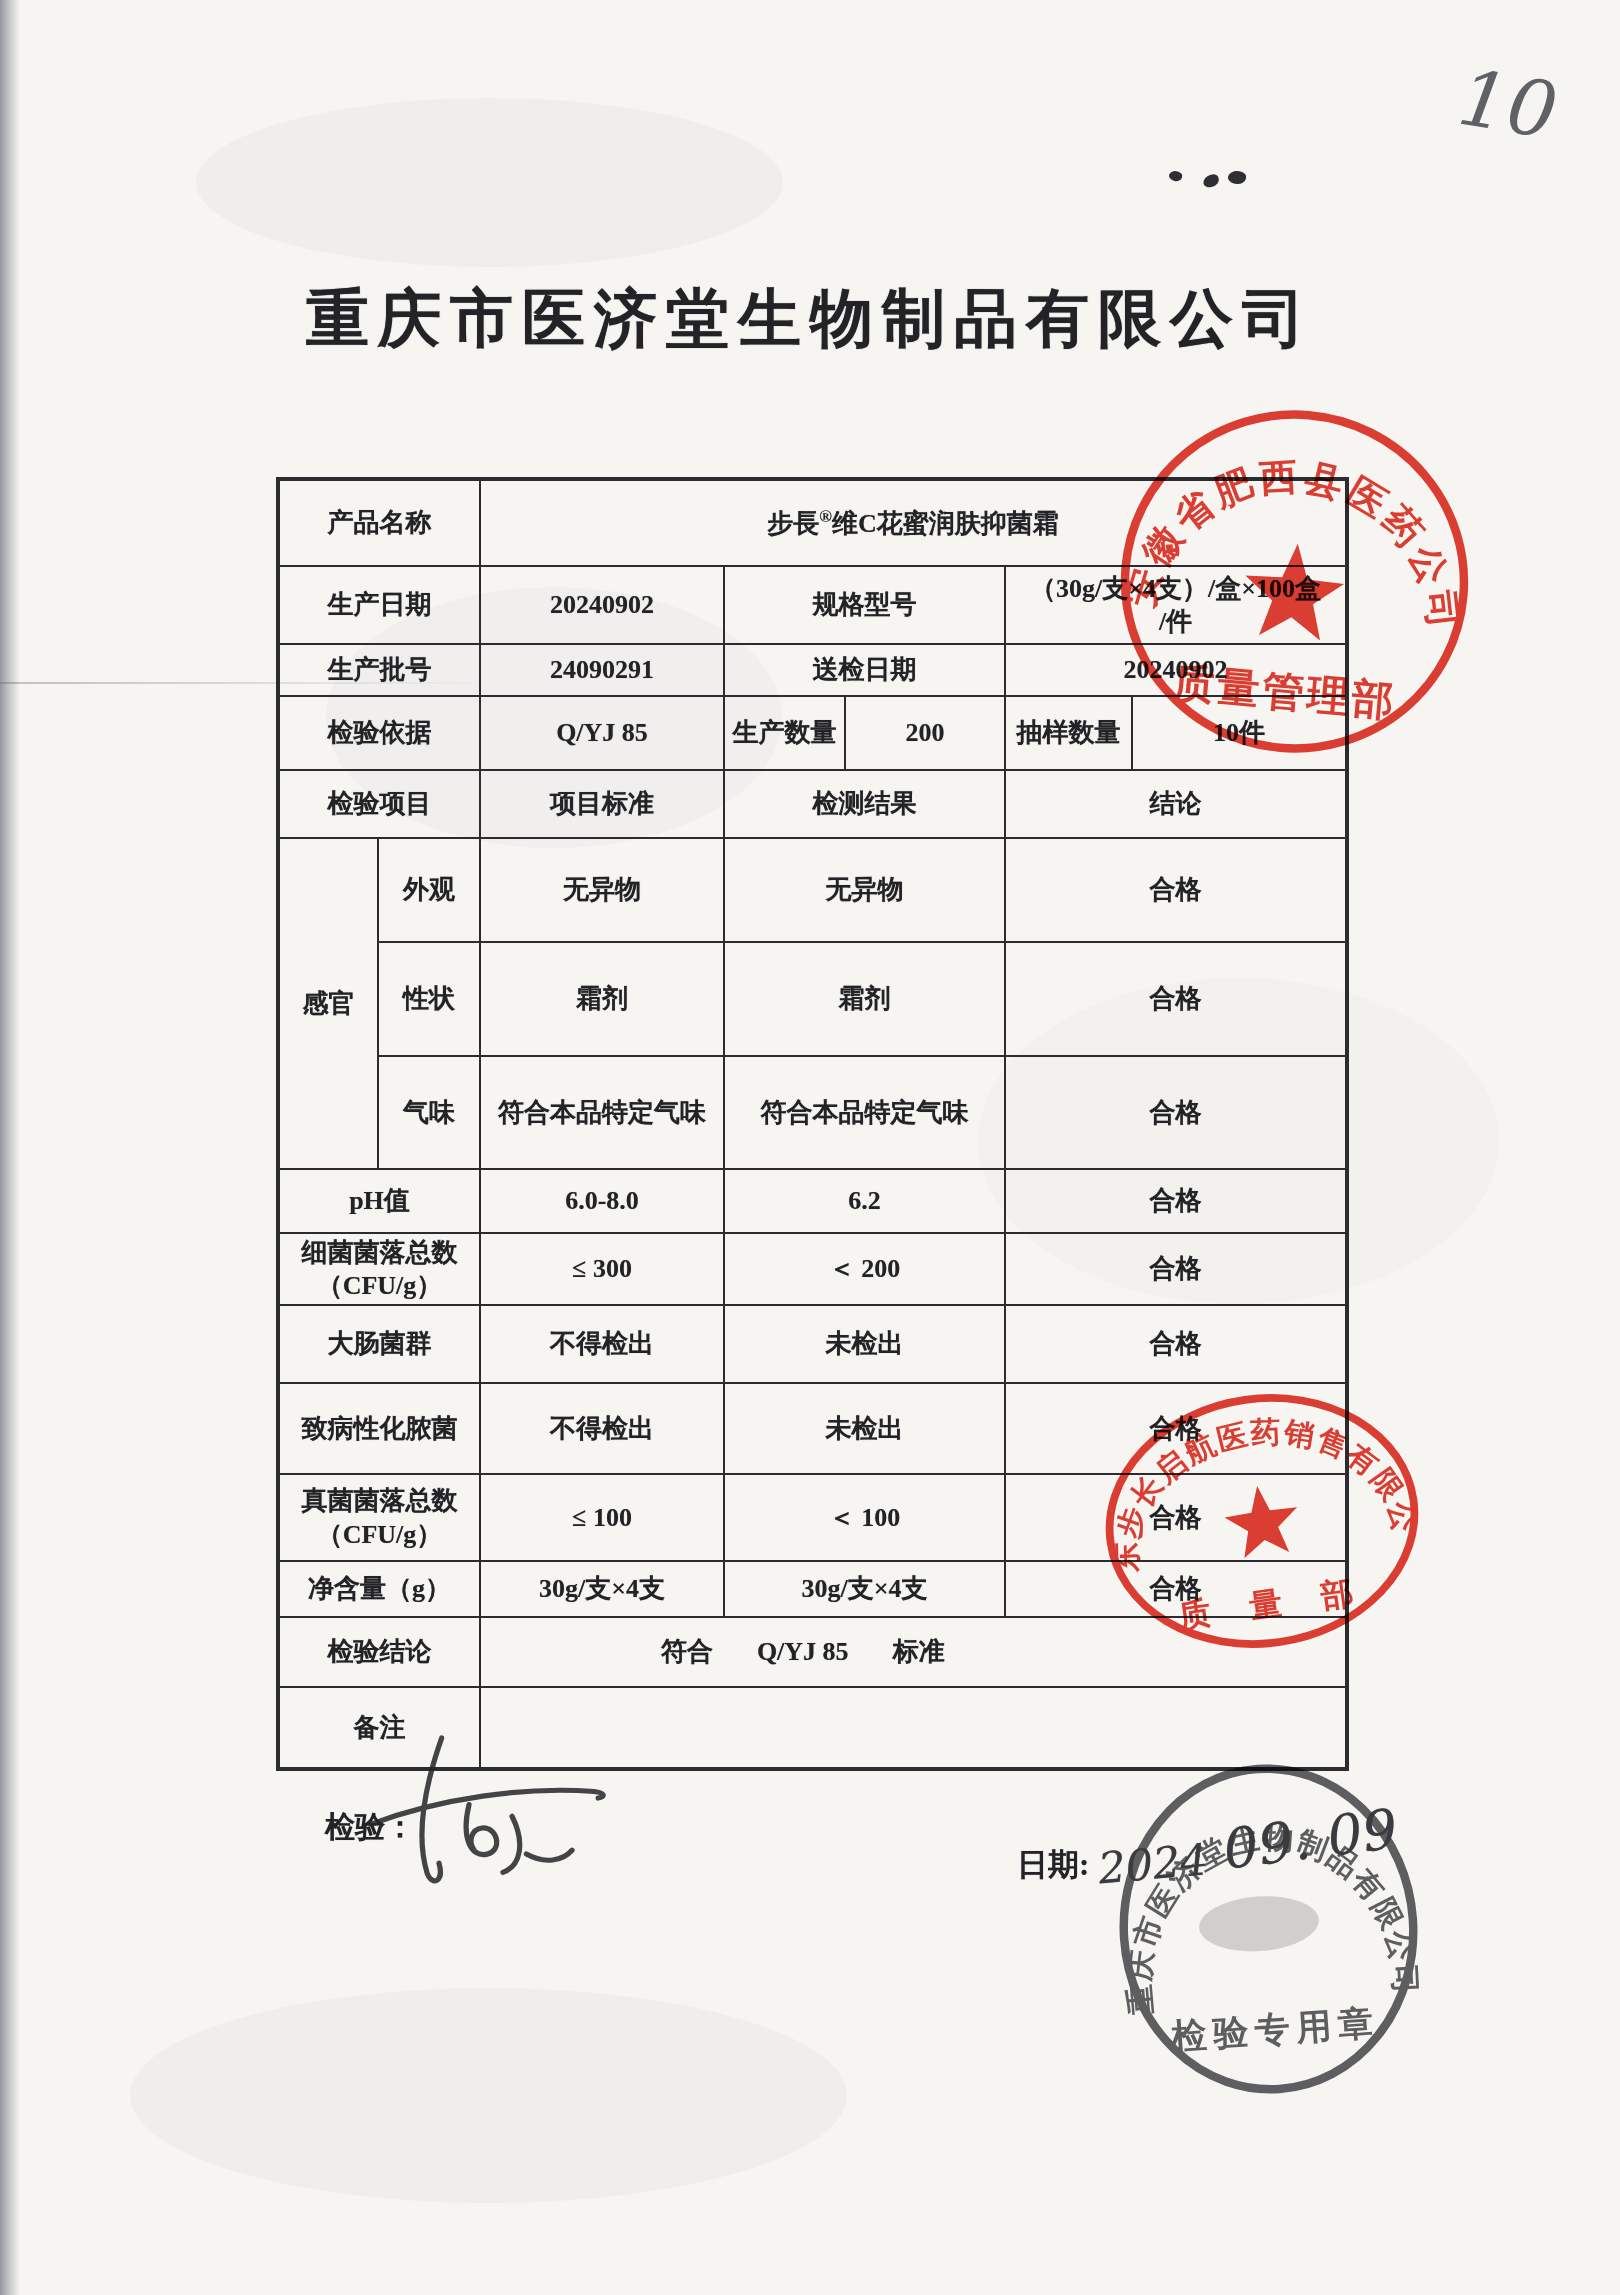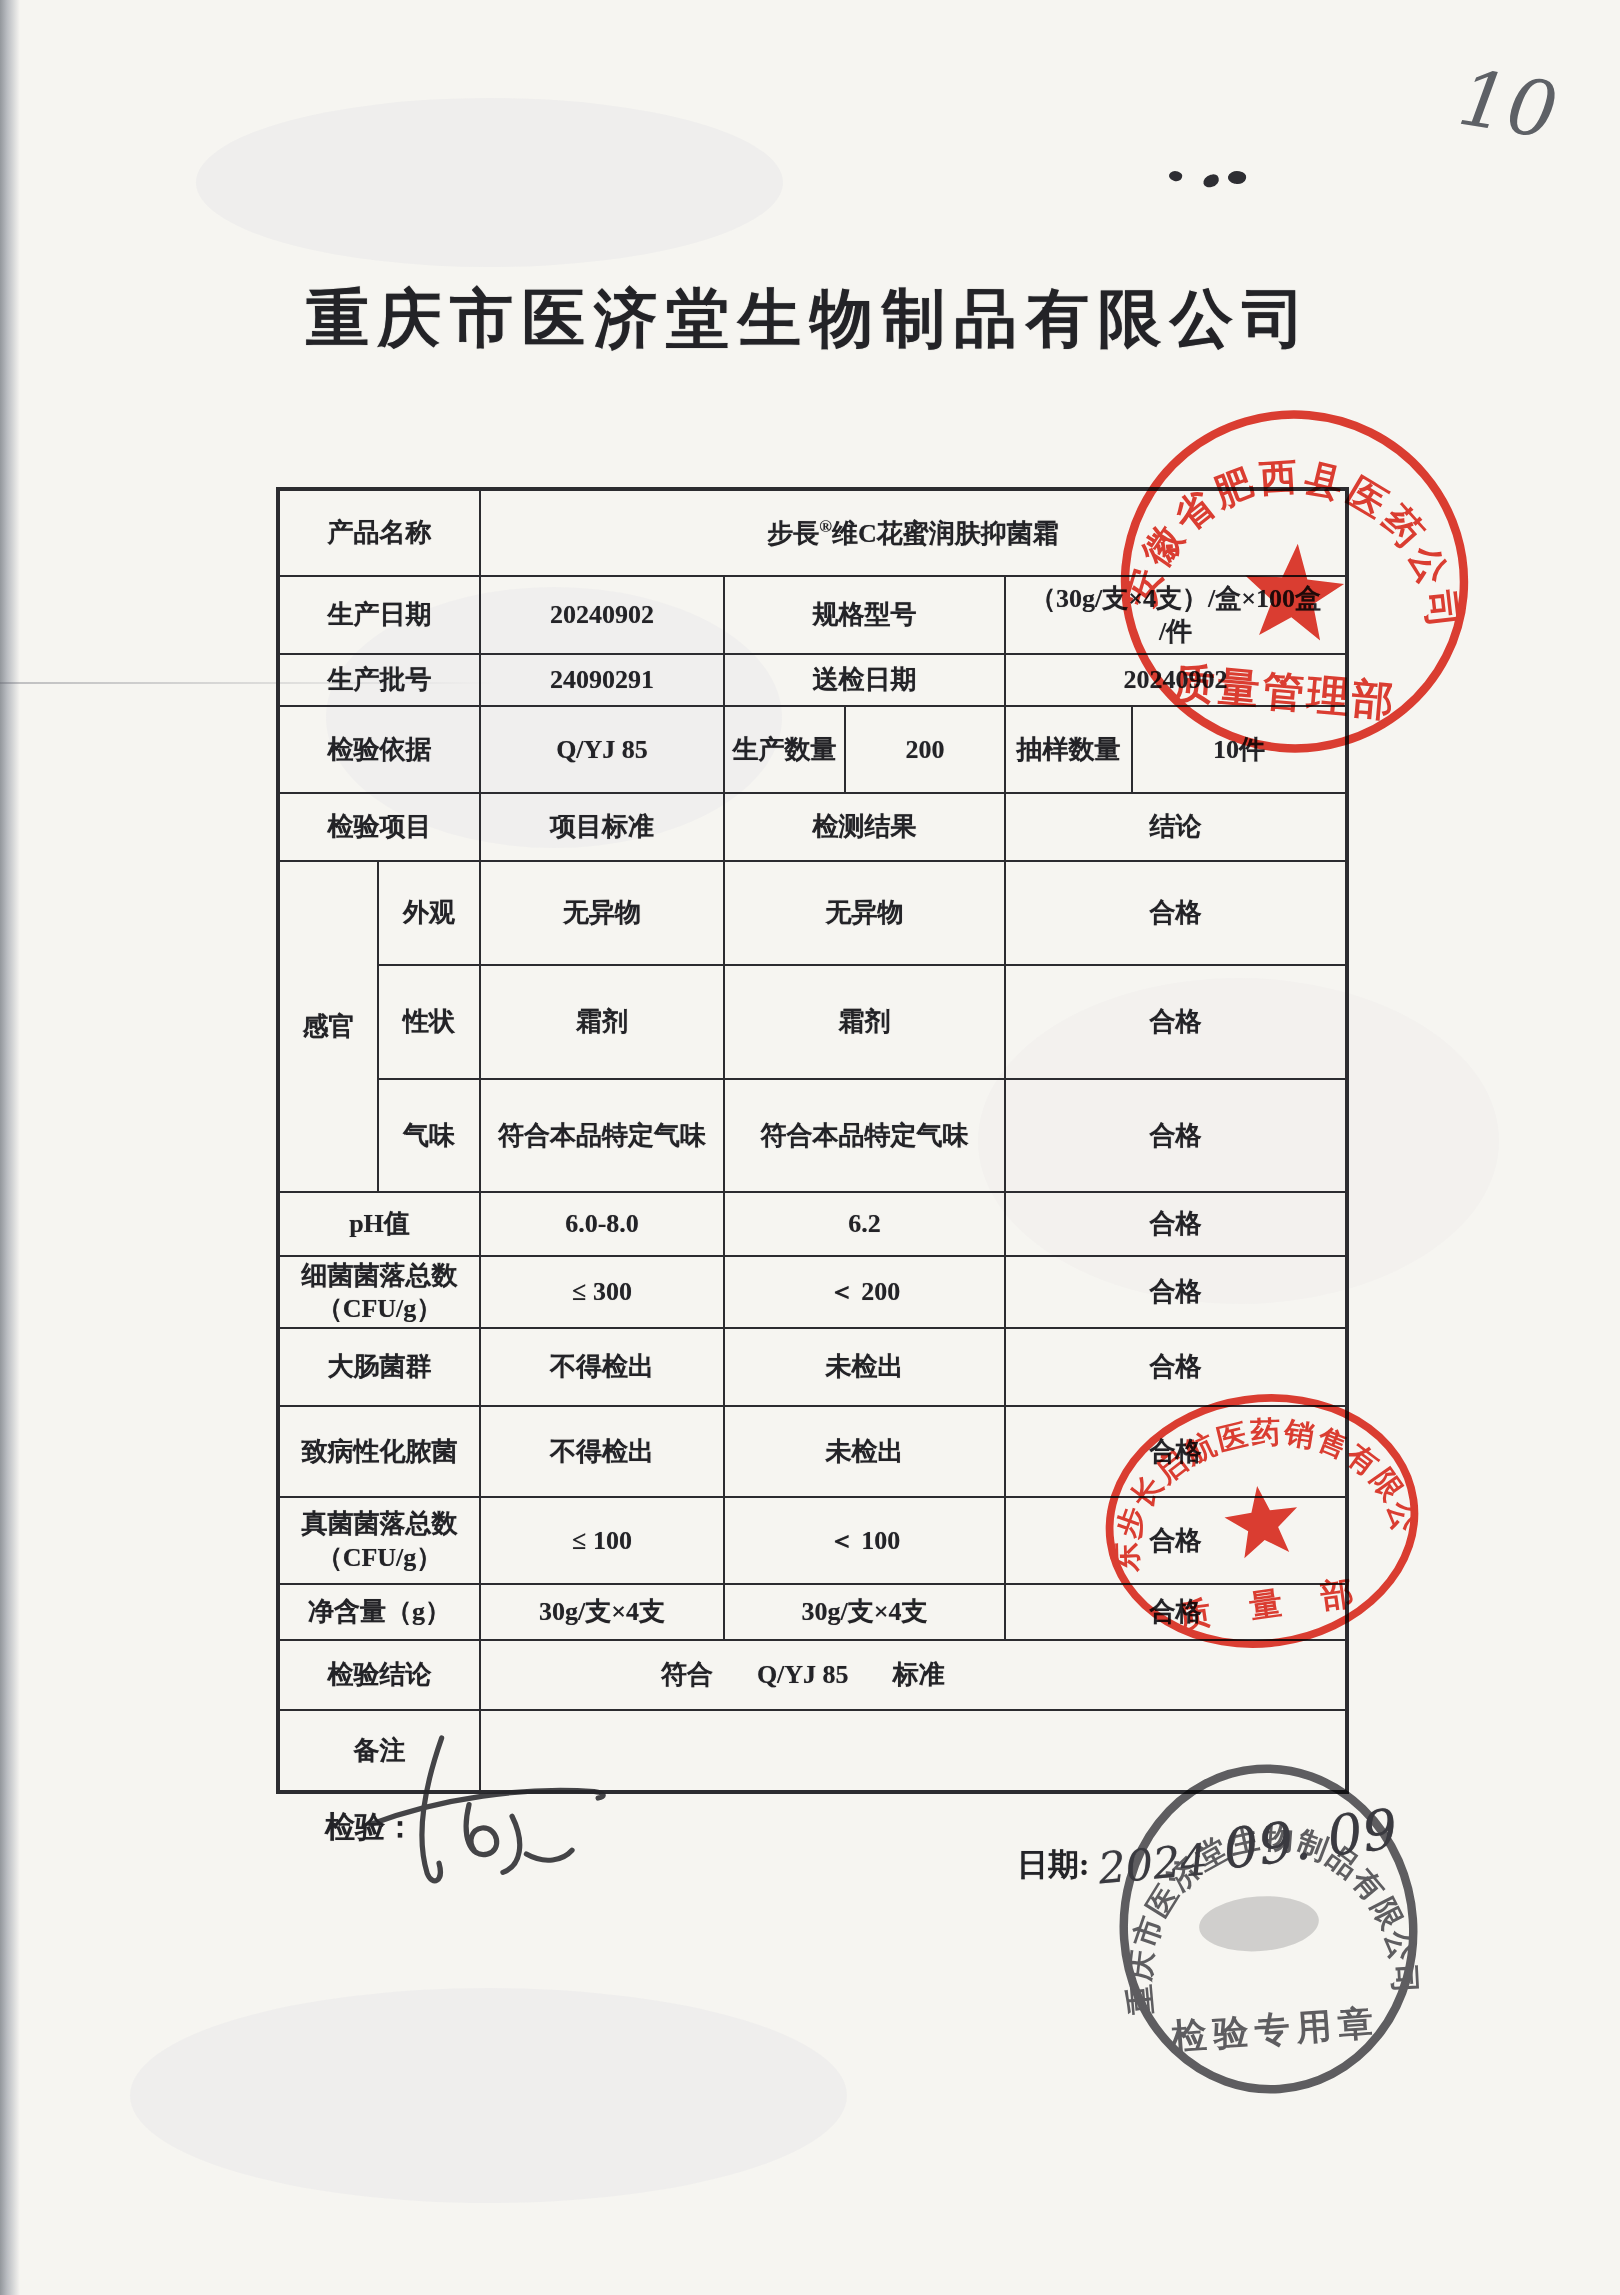--- a/index.html
+++ b/index.html
@@ -25,33 +25,33 @@
   
   .title{position:absolute;left:0;top:276px;width:100%;text-align:center;
     font-size:63px;font-weight:700;letter-spacing:9px;
     text-shadow:0 0 1px rgba(30,30,34,.55);}
   .subtitle{position:absolute;left:0;top:383px;width:100%;text-align:center;
     font-size:42px;font-weight:700;letter-spacing:6.5px;
     text-shadow:0 0 0.8px rgba(30,30,34,.5);}
   .page-num{position:absolute;left:1459px;top:60px;font-size:77px;color:#5e6166;
     font-style:italic;transform:rotate(9deg);font-family:"DejaVu Serif",serif;}
   
-  table.report{position:absolute;left:276px;top:487px;width:1070px;
+  table.report{position:absolute;left:276px;top:477px;width:1070px;
     border-collapse:collapse;table-layout:fixed;}
   table.report td,table.report th{
     border:2.6px solid var(--line-ink);
     text-align:center;vertical-align:middle;
     font-size:26px;font-weight:600;line-height:1.28;
     padding:0 3.9px;color:var(--text-ink);
     text-shadow:0 0 0.8px rgba(30,30,34,.45);
     overflow:hidden;
   }
   table.report{border:4.6px solid var(--line-ink);}
   .pre{white-space:pre-line;}
-  .r1{height:87px}.r2{height:78px}.r3{height:52px}.r4{height:87px}
+  .r1{height:87px}.r2{height:78px}.r3{height:52px}.r4{height:74px}
   .r5{height:68px}.r6{height:104px}.r7{height:114px}.r8{height:113px}
   .r9{height:64px}.r10{height:72px}.r11{height:78px}.r12{height:91px}
   .r13{height:87px}.r14{height:56px}.r15{height:70px}.r16{height:82px}
   .product-cell{font-size:30px;font-weight:700;}
   .product-cell sup{font-size:17px;}
   .spec-cell{font-size:23.5px;}
   .concl-flex{display:flex;align-items:center;padding-left:176px;gap:85px;
     border:2.6px solid var(--line-ink);font-size:26px;font-weight:600;}
   td.no-pad{padding:0;}
   

